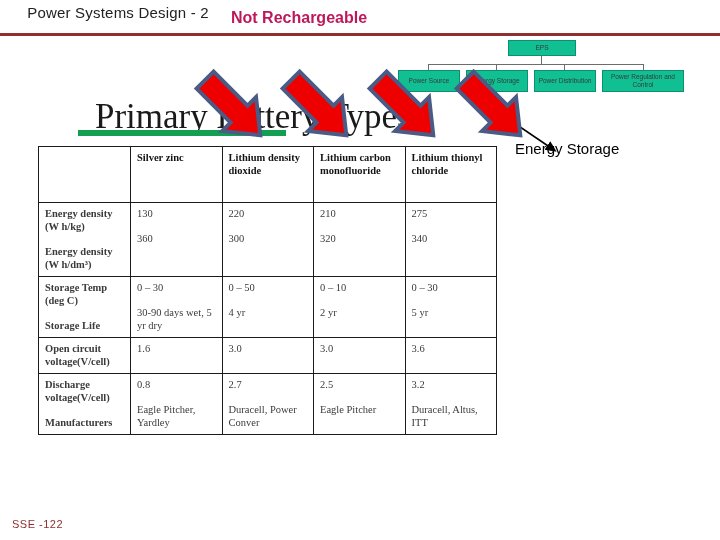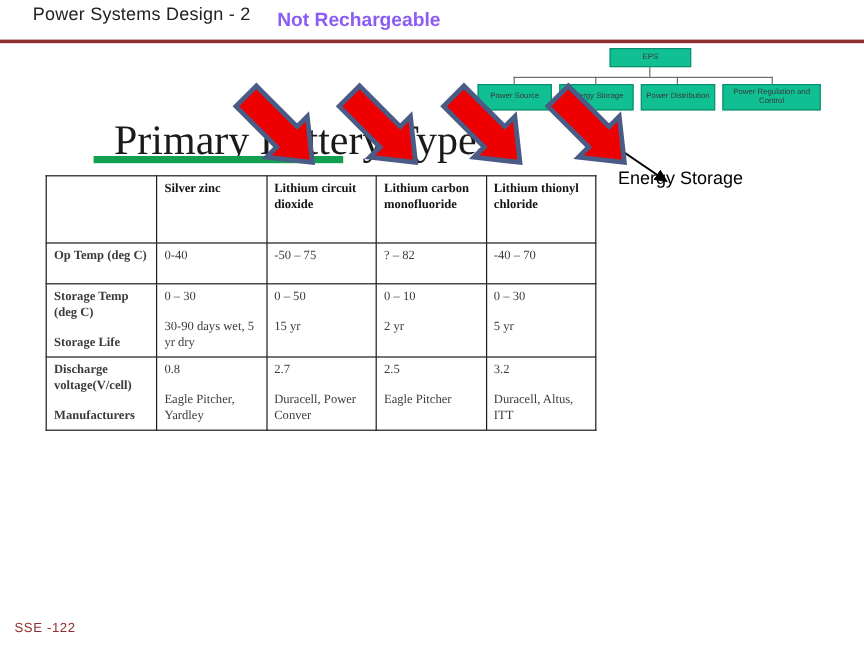--- a/index.html
+++ b/index.html
@@ -28,21 +28,21 @@
     letter-spacing: 0.2px;
     text-align: center;
   }
   #slide-header-subtitle {
     position: absolute;
     left: 231px;
     top: 9px;
     font-family: "Liberation Sans", sans-serif;
     font-size: 16px;
     font-weight: bold;
-    color: #8b5cf6;
+    color: #be185d;
   }
   #header-rule {
     position: absolute;
     left: 0px;
     top: 33px;
     width: 720px;
     height: 3px;
     background: #8f2f2f;
   }
 
@@ -224,59 +224,81 @@
     <col class="col-label">
       <col class="col-data">
       <col class="col-data">
       <col class="col-data">
       <col class="col-data">
   </colgroup>
   <thead>
     <tr class="hdr-row">
       <th></th>
       <th>Silver zinc</th>
-      <th>Lithium circuit dioxide</th>
+      <th>Lithium density dioxide</th>
       <th>Lithium carbon monofluoride</th>
       <th>Lithium thionyl chloride</th>
     </tr>
   </thead>
   <tbody>
 
-
-    <tr class="mid-row">
-      <td class="row-label">Op Temp (deg C)</td>
-      <td>0-40</td>
-      <td>-50 – 75</td>
-      <td>? – 82</td>
-      <td>-40 – 70</td>
-    </tr>
+    <tr class="tall-row">
+      <td class="row-label cell-stack">
+        <div>Energy density (W h/kg)</div>
+        <div>Energy density (W h/dm³)</div>
+      </td>
+      <td class="cell-stack">
+        <div>130</div>
+        <div>360</div>
+      </td>
+      <td class="cell-stack">
+        <div>220</div>
+        <div>300</div>
+      </td>
+      <td class="cell-stack">
+        <div>210</div>
+        <div>320</div>
+      </td>
+      <td class="cell-stack">
+        <div>275</div>
+        <div>340</div>
+      </td>
+    </tr>
+
 
     <tr class="tall-row">
       <td class="row-label cell-stack">
         <div>Storage Temp (deg C)</div>
         <div>Storage Life</div>
       </td>
       <td class="cell-stack">
         <div>0 – 30</div>
         <div>30-90 days wet, 5 yr dry</div>
       </td>
       <td class="cell-stack">
         <div>0 – 50</div>
-        <div>15 yr</div>
+        <div>4 yr</div>
       </td>
       <td class="cell-stack">
         <div>0 – 10</div>
         <div>2 yr</div>
       </td>
       <td class="cell-stack">
         <div>0 – 30</div>
         <div>5 yr</div>
       </td>
     </tr>
 
+    <tr class="mid-row">
+      <td class="row-label">Open circuit voltage(V/cell)</td>
+      <td>1.6</td>
+      <td>3.0</td>
+      <td>3.0</td>
+      <td>3.6</td>
+    </tr>
 
     <tr class="tall-row">
       <td class="row-label cell-stack">
         <div>Discharge voltage(V/cell)</div>
         <div>Manufacturers</div>
       </td>
       <td class="cell-stack">
         <div>0.8</div>
         <div>Eagle Pitcher, Yardley</div>
       </td>

